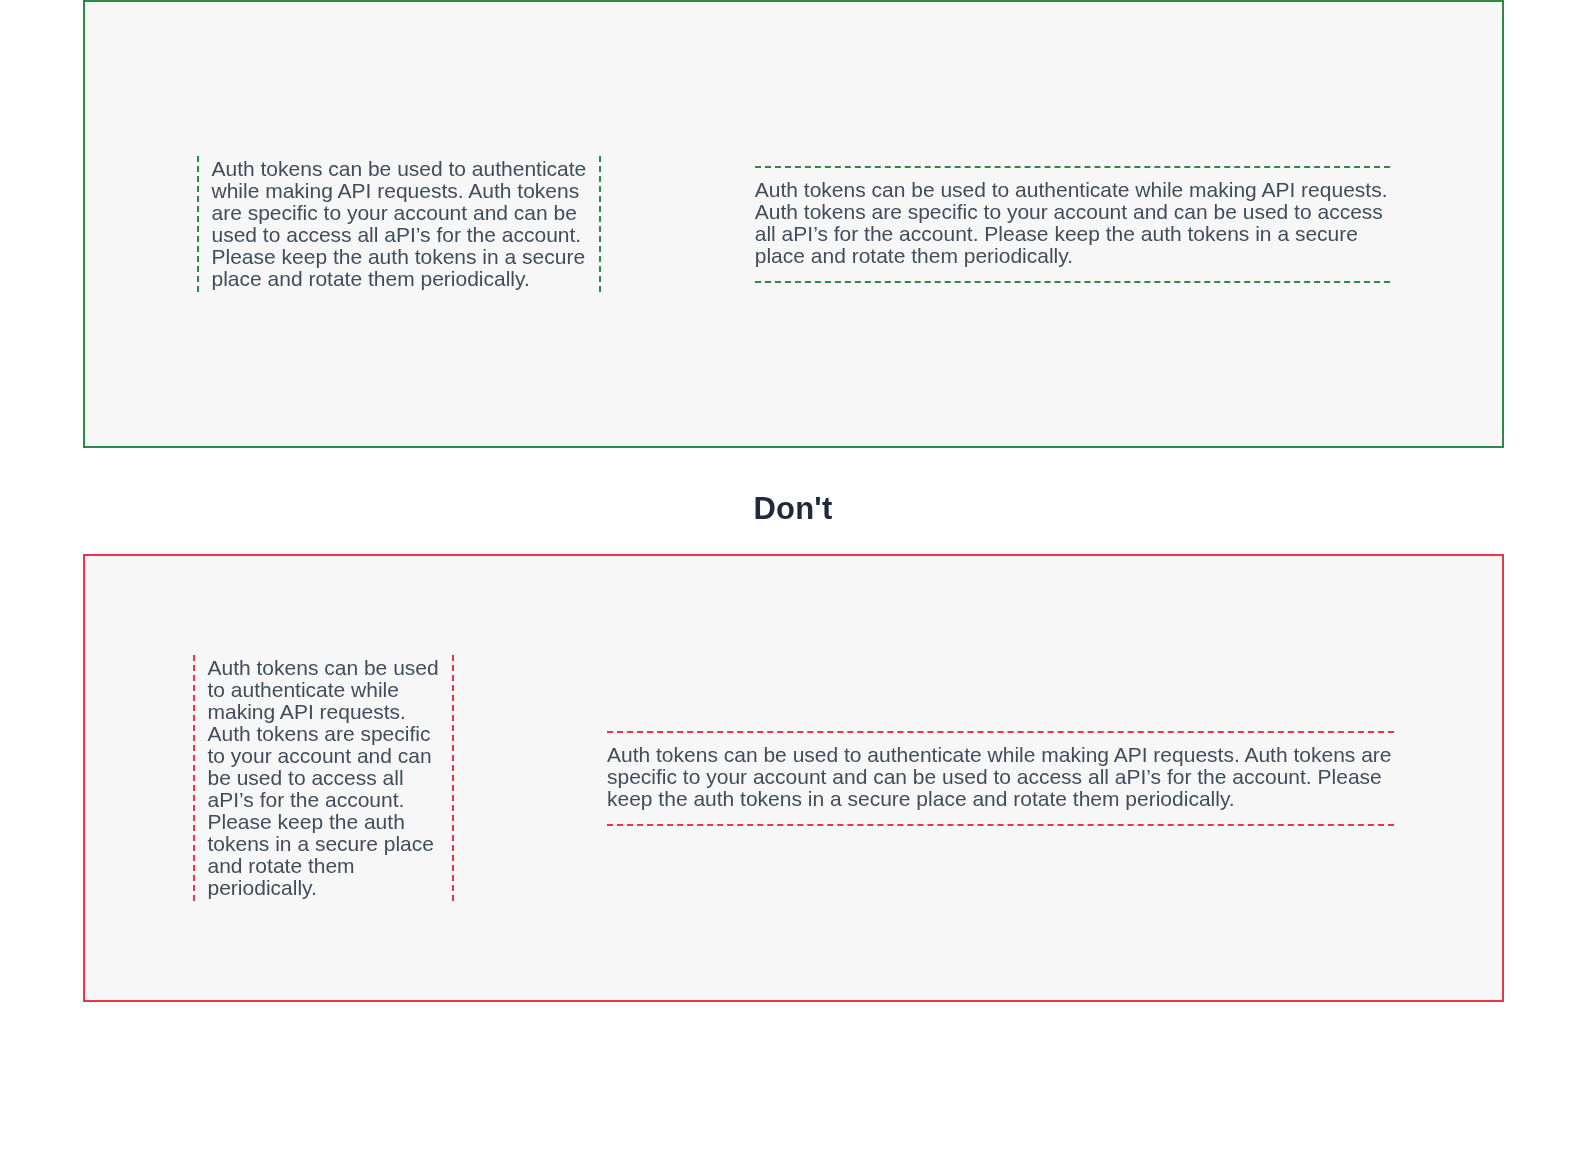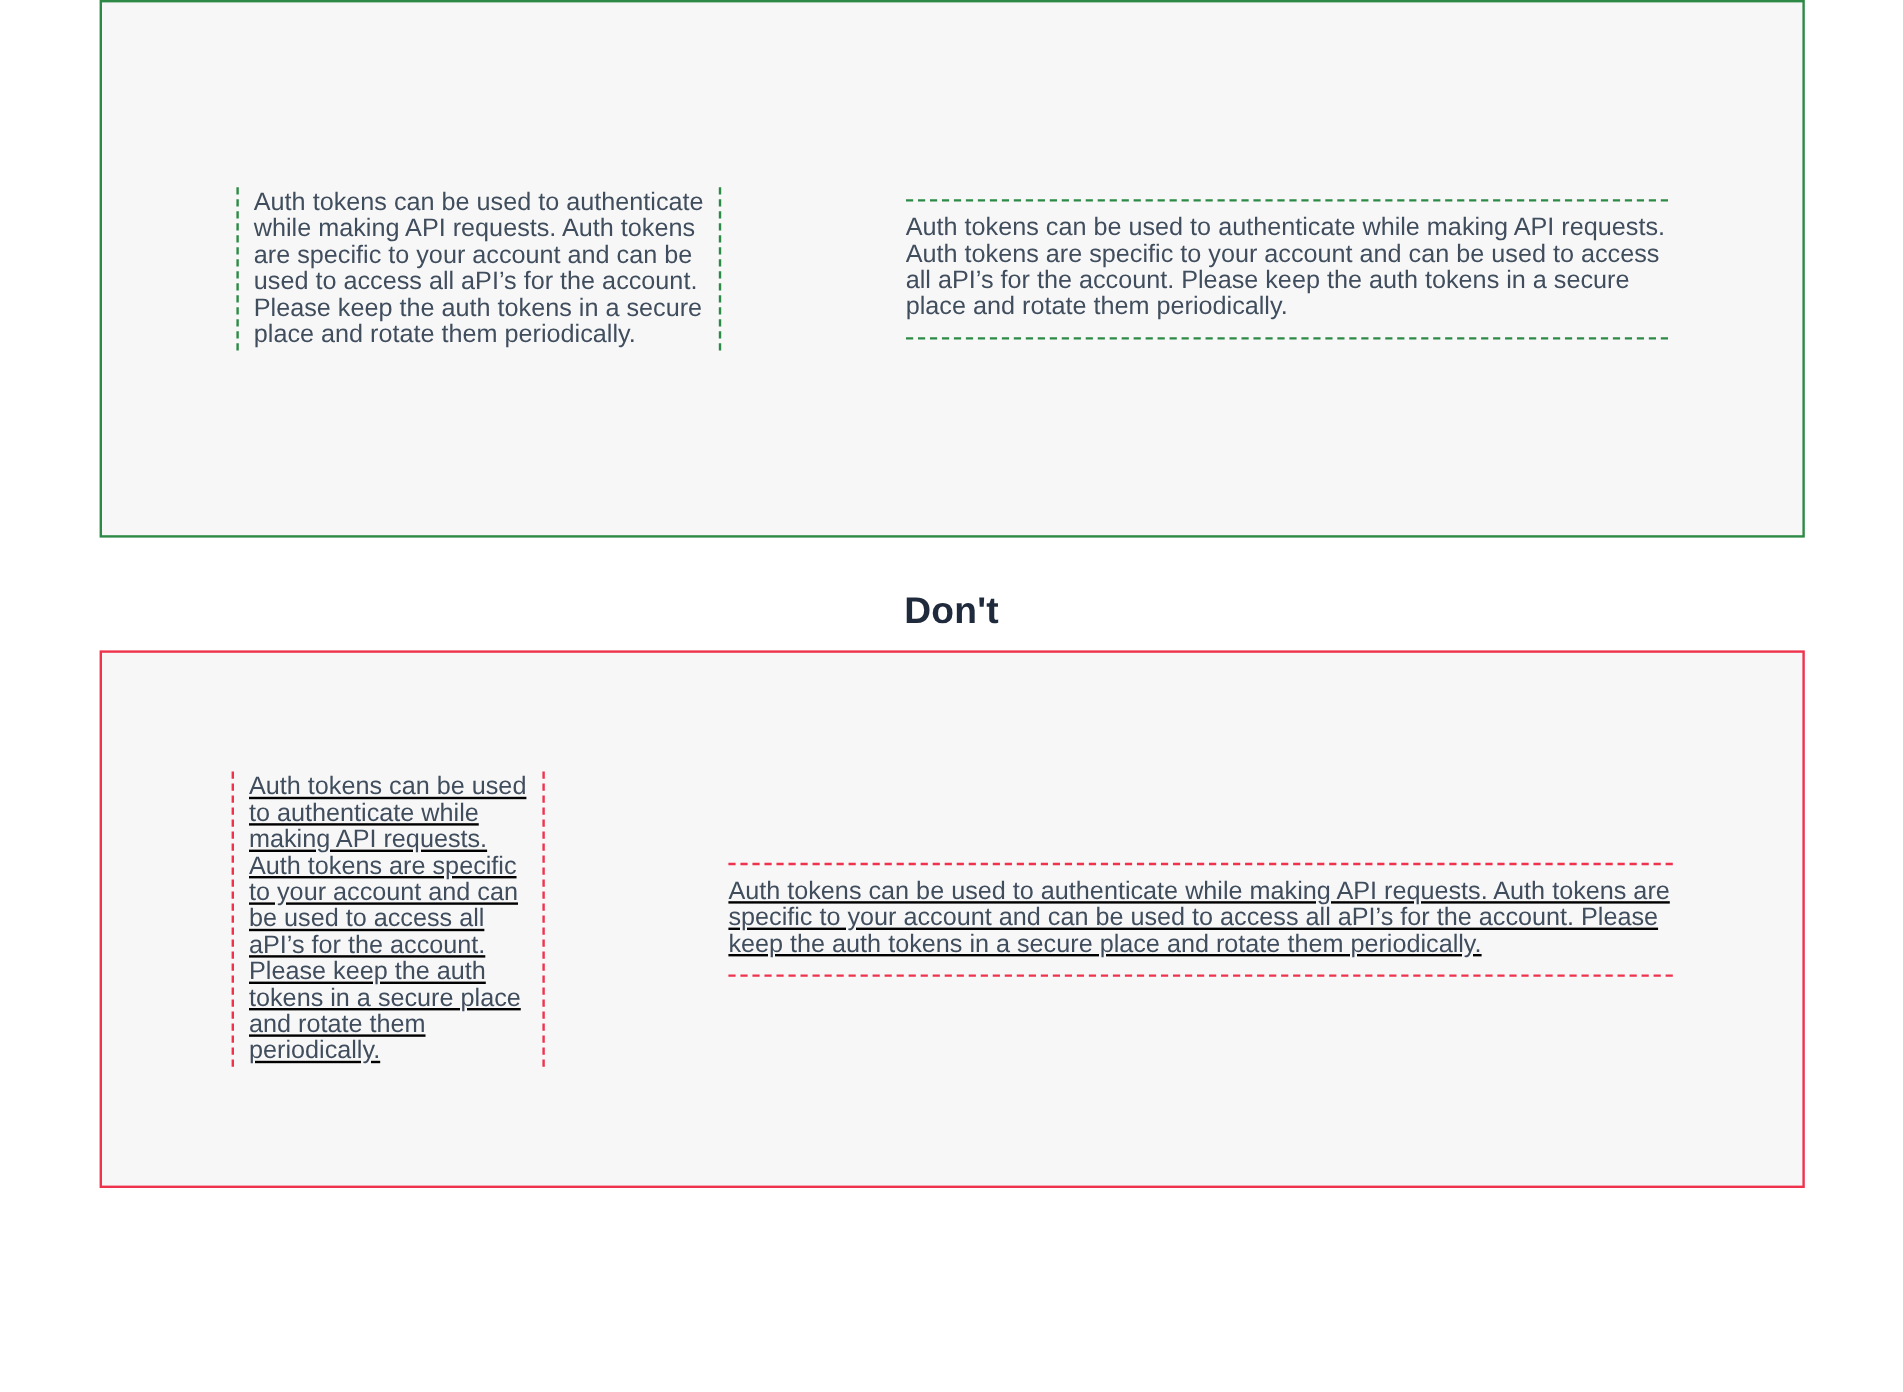--- a/index.html
+++ b/index.html
@@ -28,38 +28,37 @@
   .section-heading {
     margin: 0;
     text-align: center;
     font-size: 31px;
     line-height: 38px;
     font-weight: 700;
     color: var(--heading-color);
     letter-spacing: 0.2px;
   }
   .heading-do { padding-top: 26px; margin-bottom: 31px; }
-  .heading-dont { padding-top: 42px; margin-bottom: 14px; }
+  .heading-dont { padding-top: 42px; margin-bottom: 26px; }
   .panel {
     height: 448px;
     width: 100%;
     background: var(--panel-bg);
     border: 2px solid;
     display: flex;
     align-items: center;
     justify-content: space-between;
   }
   .panel-do {
     border-color: var(--do-accent);
     padding: 0 112px;
   }
   .panel-dont {
     border-color: var(--dont-accent);
     padding: 0 108px;
-    text-decoration: underline;
   }
   .text-block {
     font-size: 21px;
     line-height: 22px;
     color: var(--body-color);
     white-space: pre-line;
   }
   .v-dashes {
     border-left: 2px dashed;
     border-right: 2px dashed;

